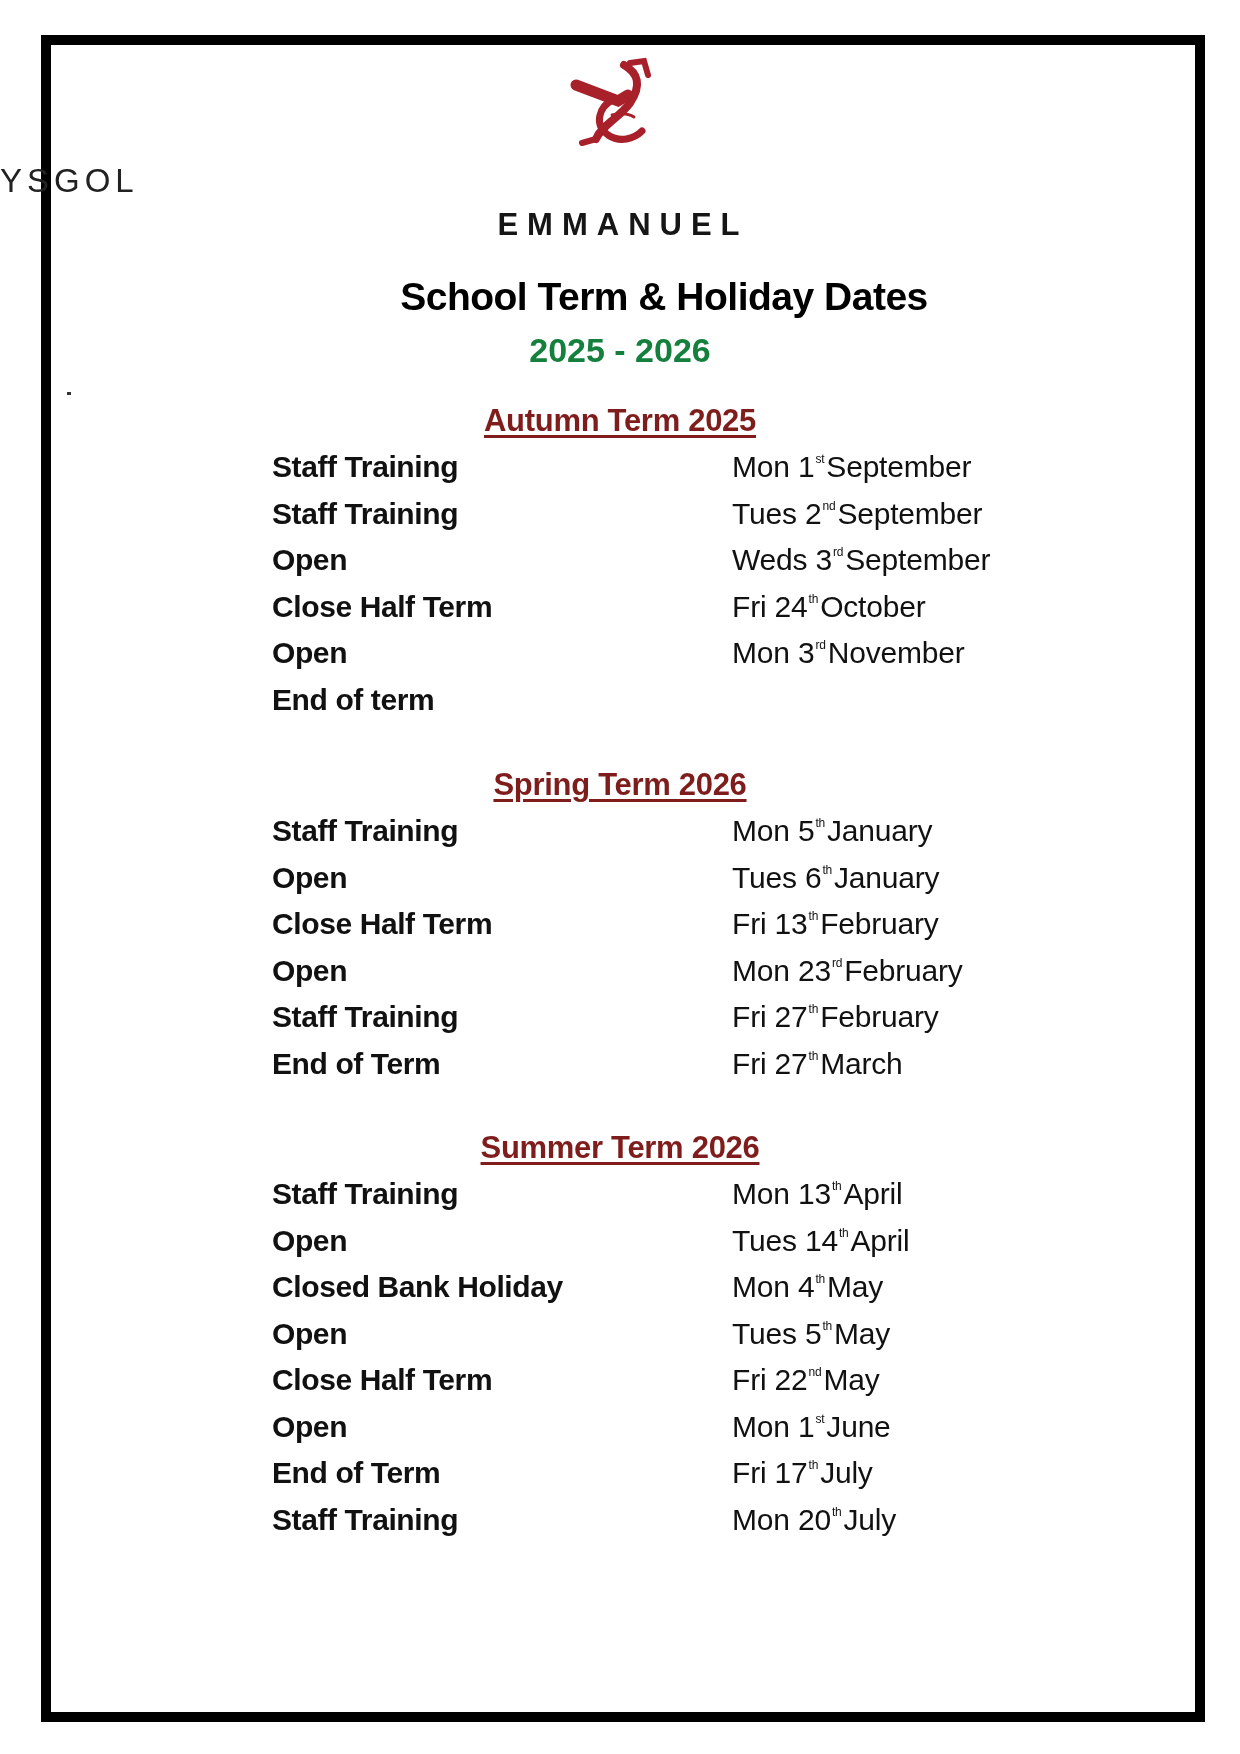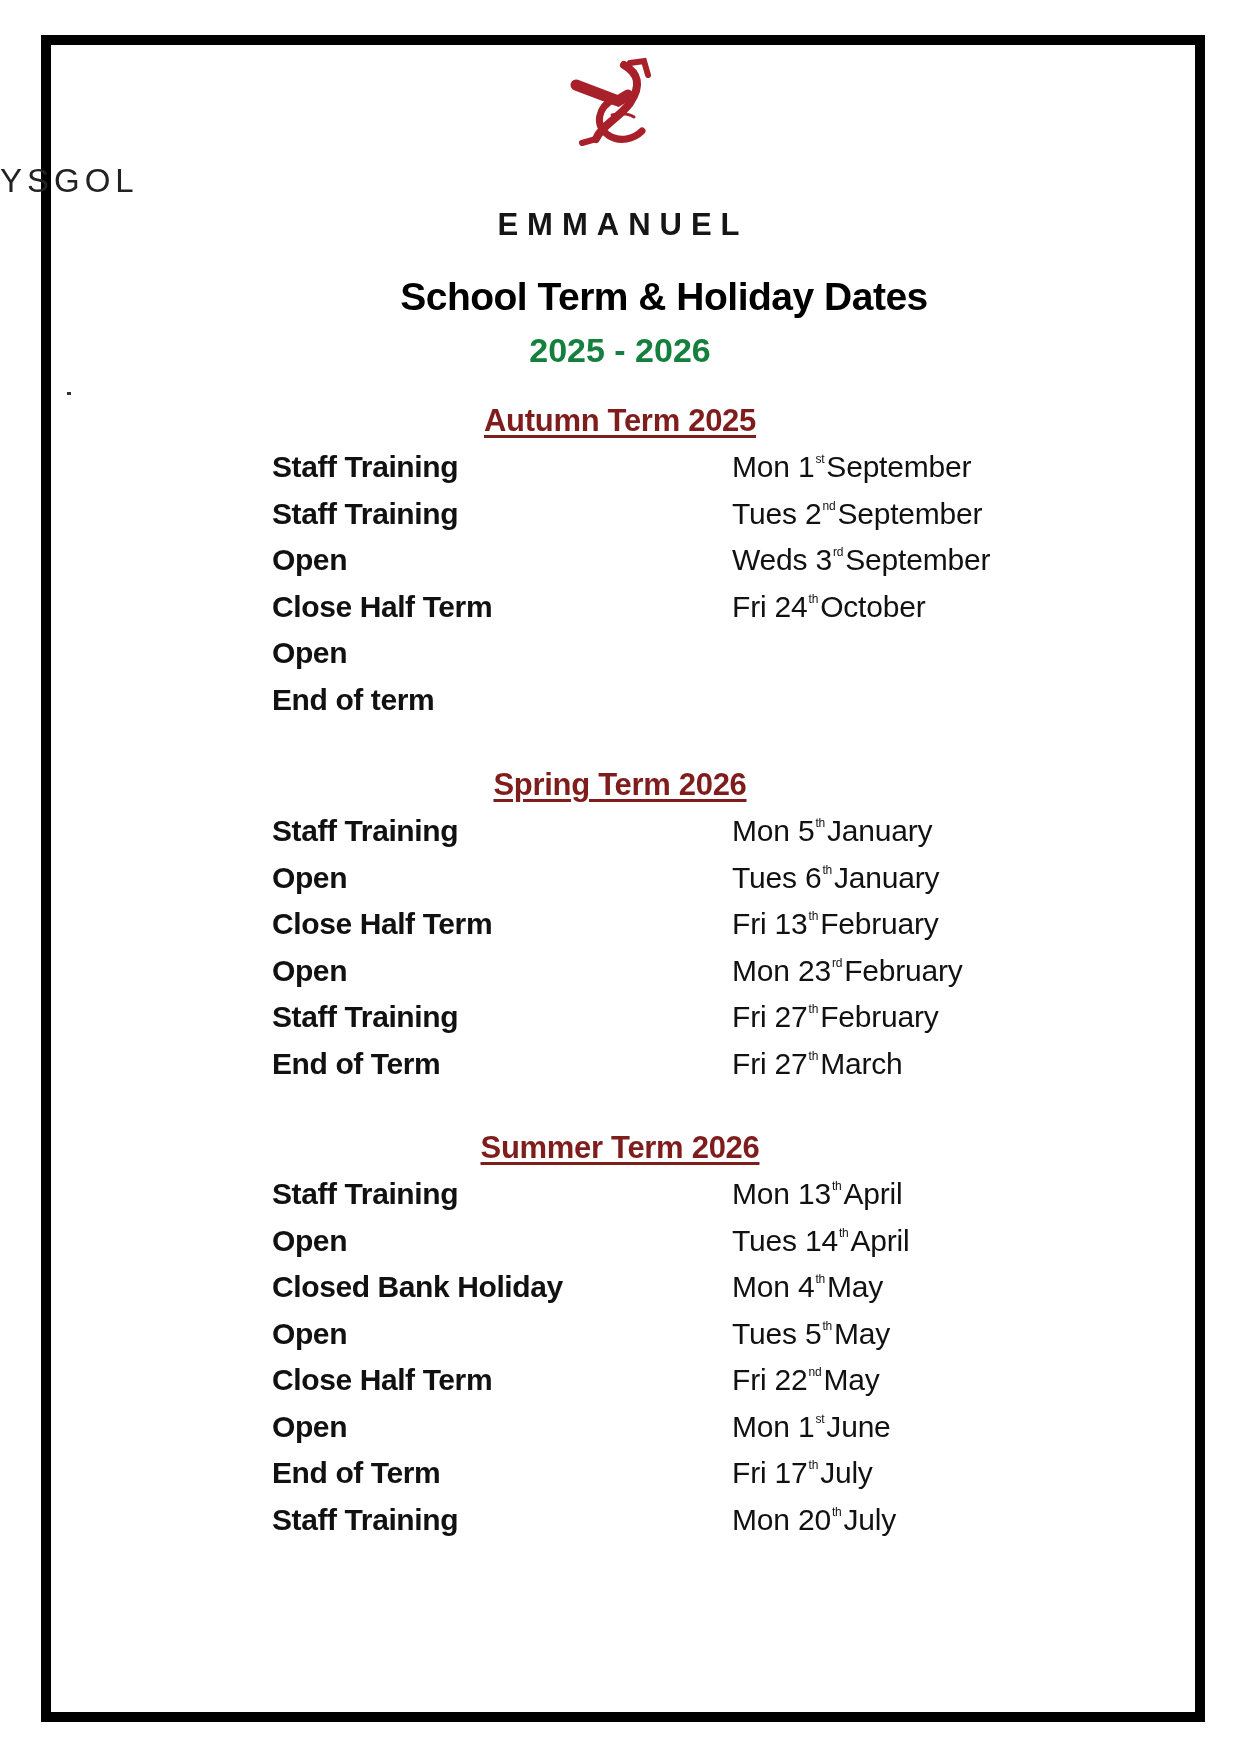--- a/index.html
+++ b/index.html
@@ -62,20 +62,21 @@
       <div class="row">
         <span class="label">Open</span>
         <span class="date"><span>Weds</span> <span>3</span><sup>rd</sup><span>September</span></span>
       </div>
       <div class="row">
         <span class="label">Close Half Term</span>
         <span class="date"><span>Fri</span> <span>24</span><sup>th</sup><span>October</span></span>
       </div>
       <div class="row">
         <span class="label">Open</span>
+        <span class="date"><span>Mon</span> <span>3</span><sup>rd</sup><span>November</span></span>
       </div>
       <div class="row">
         <span class="label">End of term</span>
       </div>
     </div>
 </div>
 
 <div class="term" style="top:762px;">
   <div class="term-heading">Spring Term 2026</div>
   <div class="rows">

